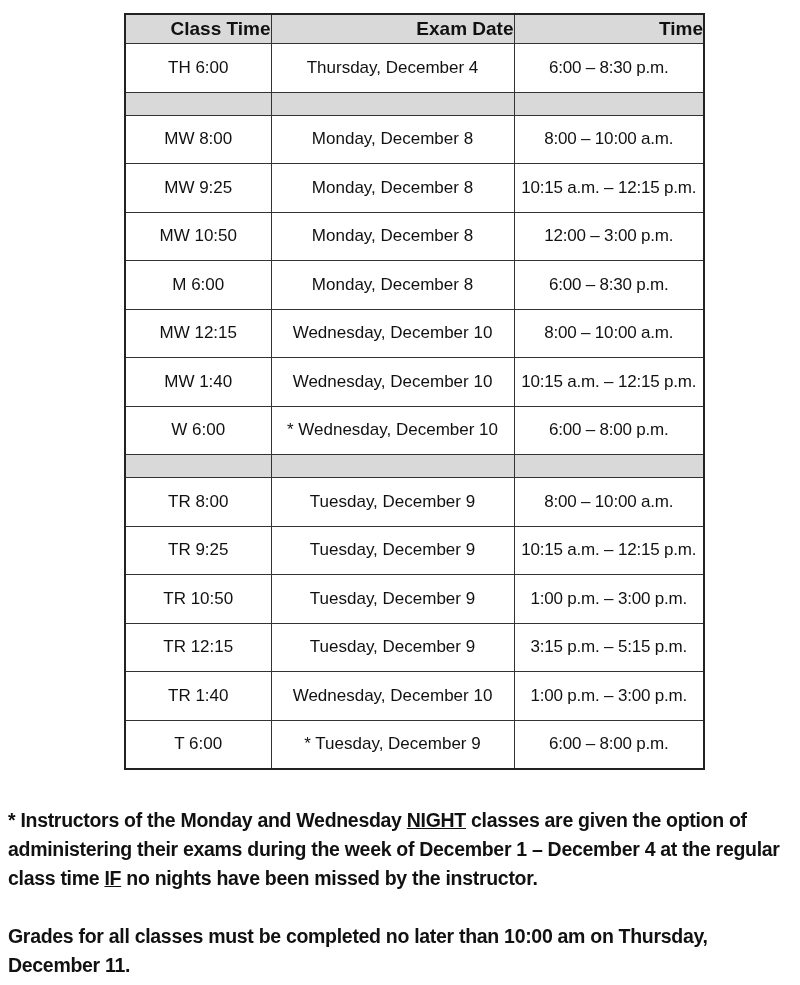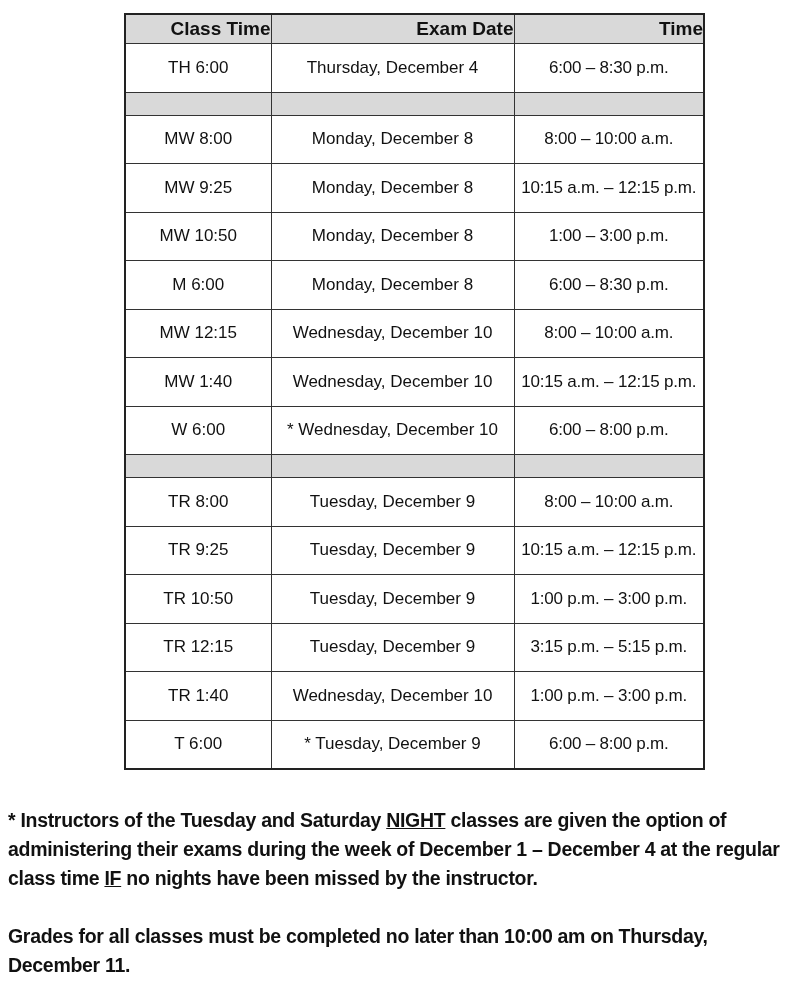--- a/index.html
+++ b/index.html
@@ -54,21 +54,21 @@
       <td class="tight">8:00 – 10:00 a.m.</td>
     </tr>
     <tr class="data">
       <td>MW 9:25</td>
       <td>Monday, December 8</td>
       <td class="tight">10:15 a.m. – 12:15 p.m.</td>
     </tr>
     <tr class="data">
       <td>MW 10:50</td>
       <td>Monday, December 8</td>
-      <td class="tight">1:00 – 3:00 p.m.</td>
+      <td class="tight">12:00 – 3:00 p.m.</td>
     </tr>
     <tr class="data">
       <td>M 6:00</td>
       <td>Monday, December 8</td>
       <td class="tight">6:00 – 8:30 p.m.</td>
     </tr>
     <tr class="data">
       <td>MW 12:15</td>
       <td>Wednesday, December 10</td>
       <td class="tight">8:00 – 10:00 a.m.</td>
@@ -116,15 +116,15 @@
     </tr>
     <tr class="data">
       <td>T 6:00</td>
       <td>* Tuesday, December 9</td>
       <td class="tight">6:00 – 8:00 p.m.</td>
     </tr>
   </tbody>
 </table>
 
 <div class="notes">
-  <p><span>* Instructors of the Tuesday and Saturday </span><span class="u">NIGHT</span><span> classes are given the option of administering their exams during the week of December 1 – December 4 at the regular class time </span><span class="u">IF</span><span> no nights have been missed by the instructor.</span></p>
+  <p><span>* Instructors of the Monday and Wednesday </span><span class="u">NIGHT</span><span> classes are given the option of administering their exams during the week of December 1 – December 4 at the regular class time </span><span class="u">IF</span><span> no nights have been missed by the instructor.</span></p>
   <p>Grades for all classes must be completed no later than 10:00 am on Thursday, December 11.</p>
 </div>
 
 </body></html>

